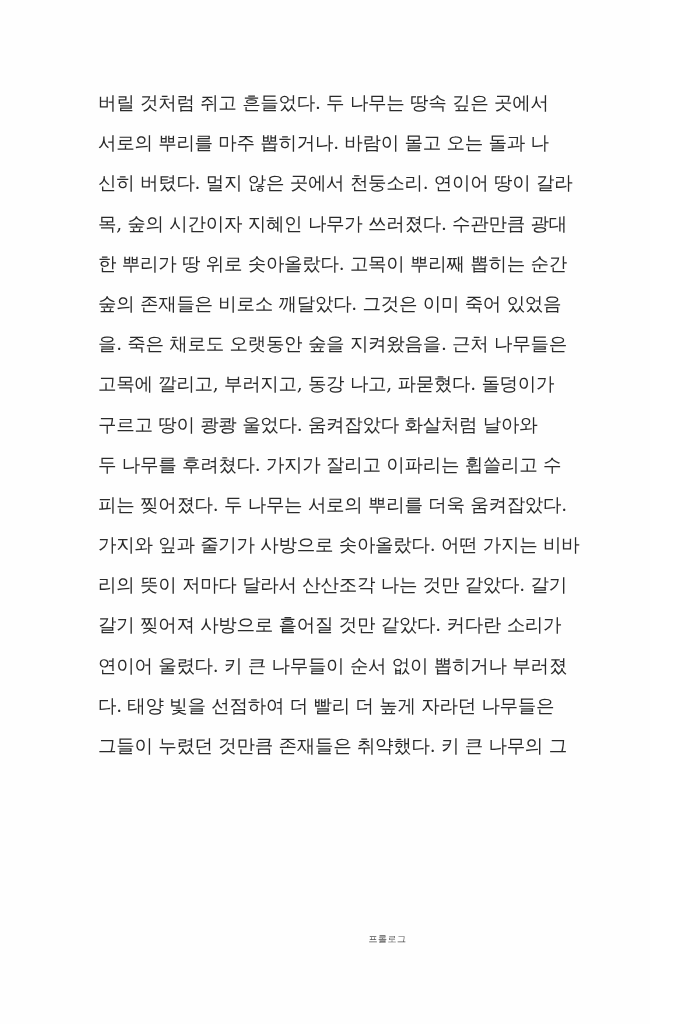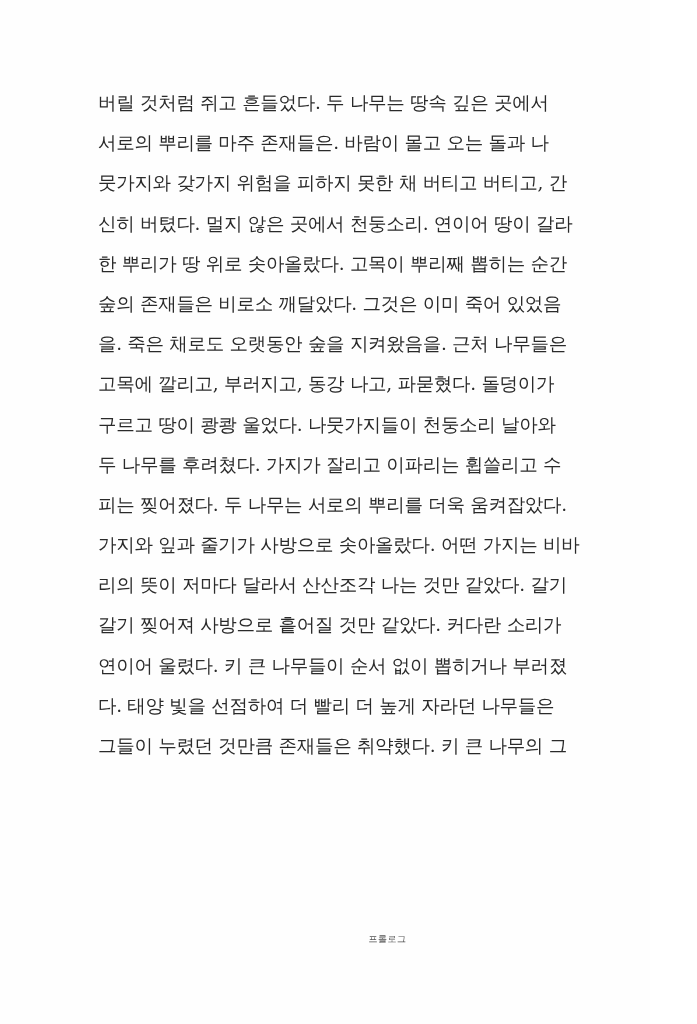--- a/index.html
+++ b/index.html
@@ -32,28 +32,28 @@
       letter-spacing: 0.5px;
       margin-left: 39px;
     }
   </style>
 </head>
 <body>
 
 <div class="page">
   <div class="body-text">
     <div class="line">버릴 것처럼 쥐고 흔들었다. 두 나무는 땅속 깊은 곳에서</div>
-    <div class="line">서로의 뿌리를 마주 존재들은. 바람이 몰고 오는 돌과 나</div>
-    <div class="line">뭇가지와 갖가지 위험을 피하지 못한 채 버티고 버티고, 간</div>
+    <div class="line">서로의 뿌리를 마주 뽑히거나. 바람이 몰고 오는 돌과 나</div>
     <div class="line">신히 버텼다. 멀지 않은 곳에서 천둥소리. 연이어 땅이 갈라</div>
+    <div class="line">목, 숲의 시간이자 지혜인 나무가 쓰러졌다. 수관만큼 광대</div>
     <div class="line">한 뿌리가 땅 위로 솟아올랐다. 고목이 뿌리째 뽑히는 순간</div>
     <div class="line">숲의 존재들은 비로소 깨달았다. 그것은 이미 죽어 있었음</div>
     <div class="line">을. 죽은 채로도 오랫동안 숲을 지켜왔음을. 근처 나무들은</div>
     <div class="line">고목에 깔리고, 부러지고, 동강 나고, 파묻혔다. 돌덩이가</div>
-    <div class="line">구르고 땅이 쾅쾅 울었다. 나뭇가지들이 천둥소리 날아와</div>
+    <div class="line">구르고 땅이 쾅쾅 울었다. 움켜잡았다 화살처럼 날아와</div>
     <div class="line">두 나무를 후려쳤다. 가지가 잘리고 이파리는 휩쓸리고 수</div>
     <div class="line">피는 찢어졌다. 두 나무는 서로의 뿌리를 더욱 움켜잡았다.</div>
     <div class="line">가지와 잎과 줄기가 사방으로 솟아올랐다. 어떤 가지는 비바</div>
     <div class="line">리의 뜻이 저마다 달라서 산산조각 나는 것만 같았다. 갈기</div>
     <div class="line">갈기 찢어져 사방으로 흩어질 것만 같았다. 커다란 소리가</div>
     <div class="line">연이어 울렸다. 키 큰 나무들이 순서 없이 뽑히거나 부러졌</div>
     <div class="line">다. 태양 빛을 선점하여 더 빨리 더 높게 자라던 나무들은</div>
     <div class="line">그들이 누렸던 것만큼 존재들은 취약했다. 키 큰 나무의 그</div>
   </div>
   <div class="footer">프롤로그</div>

